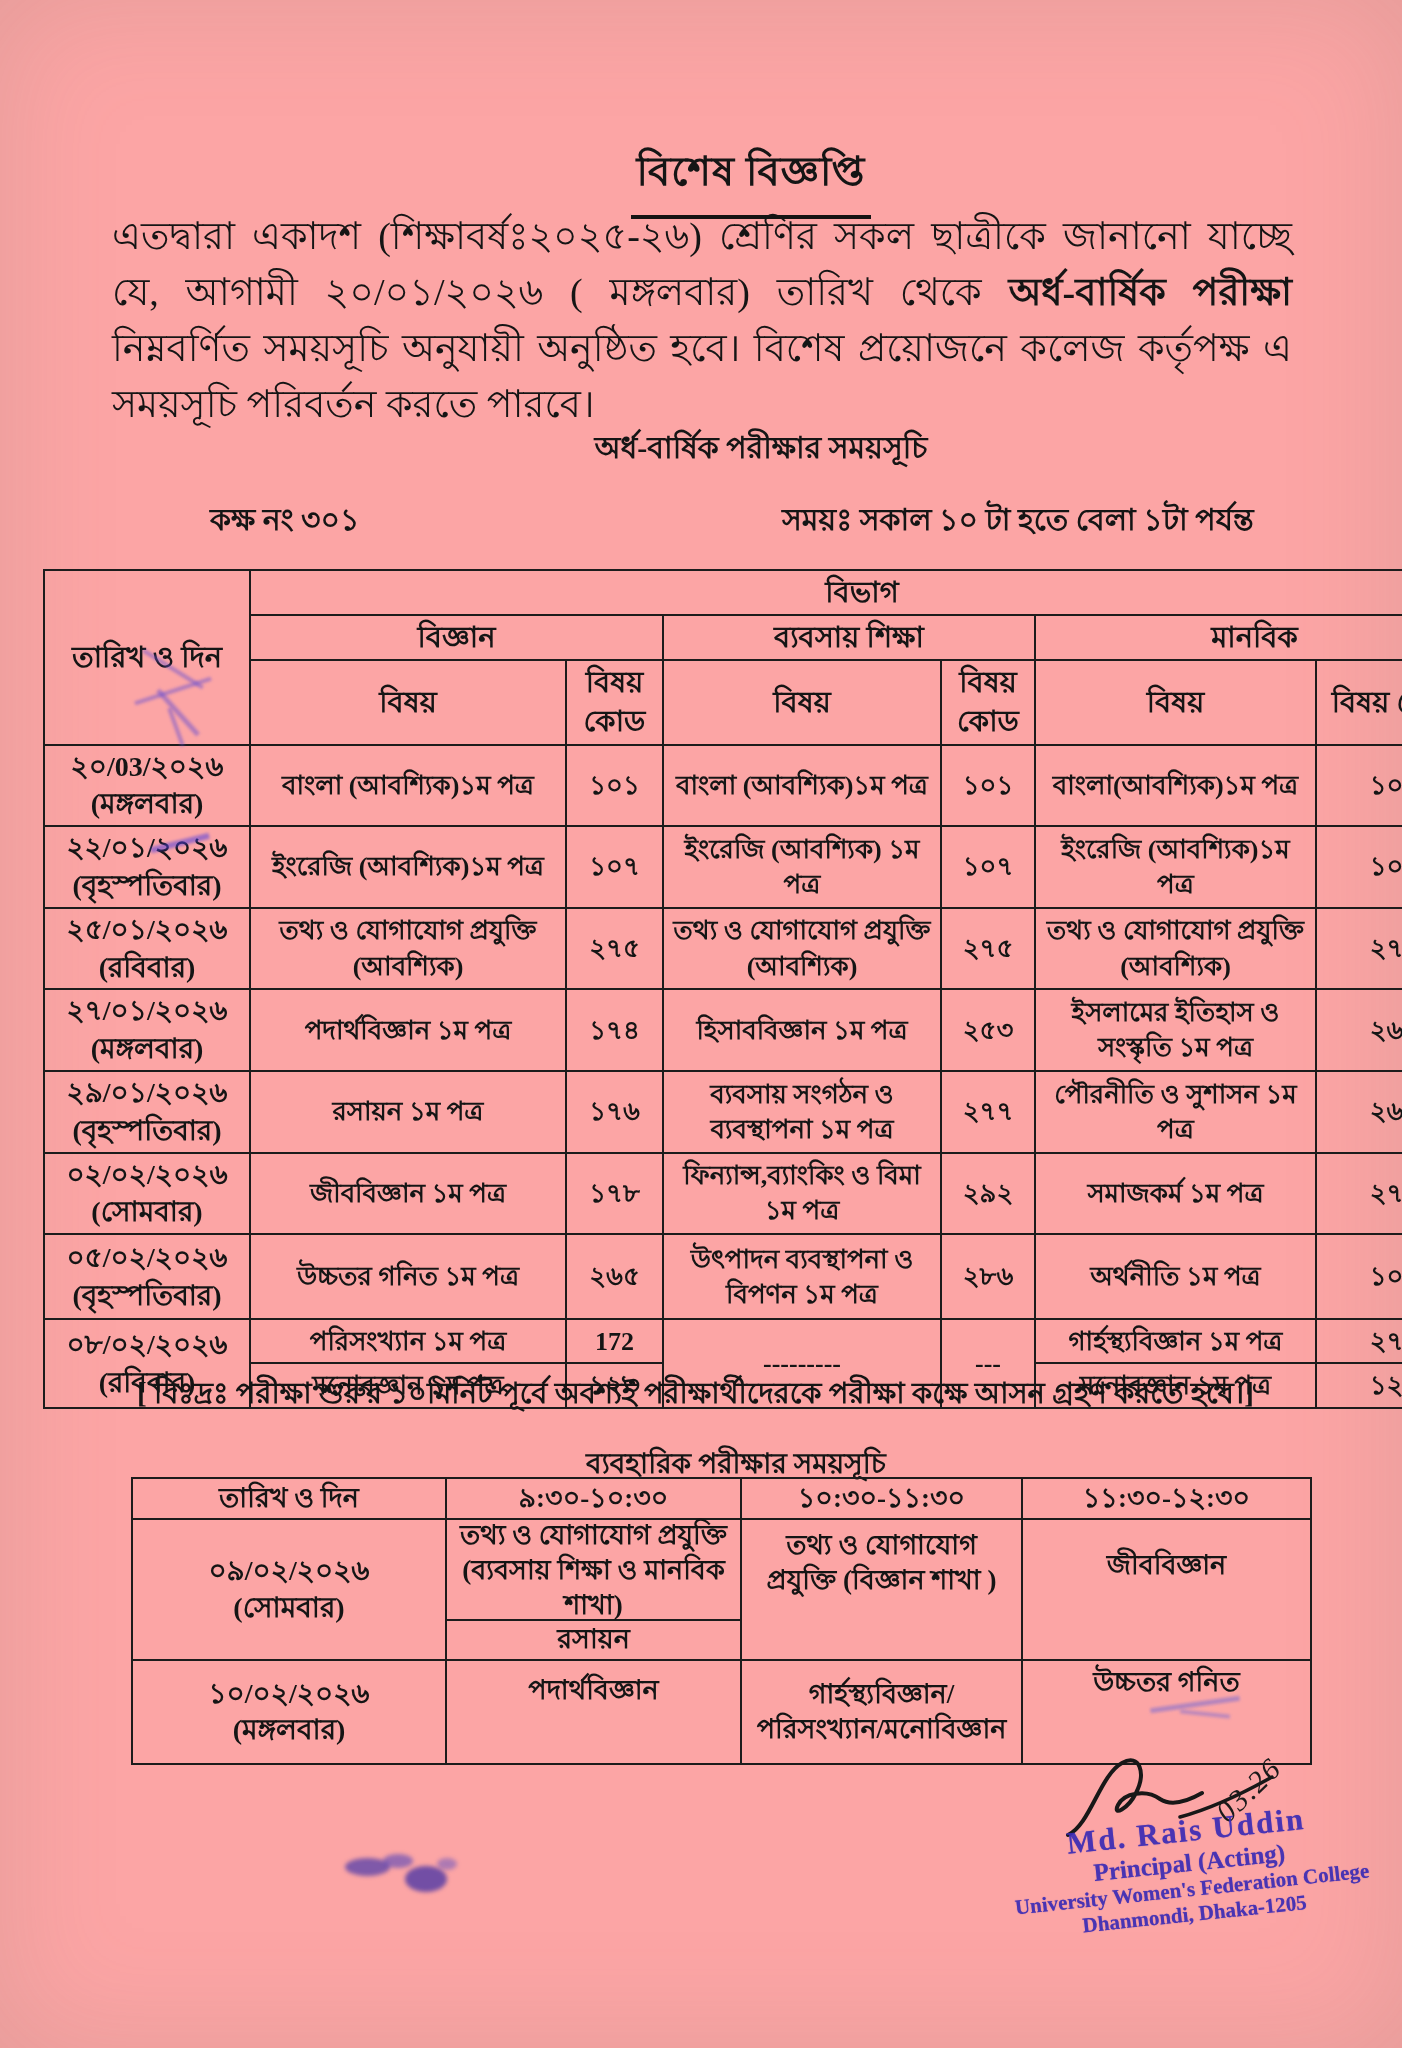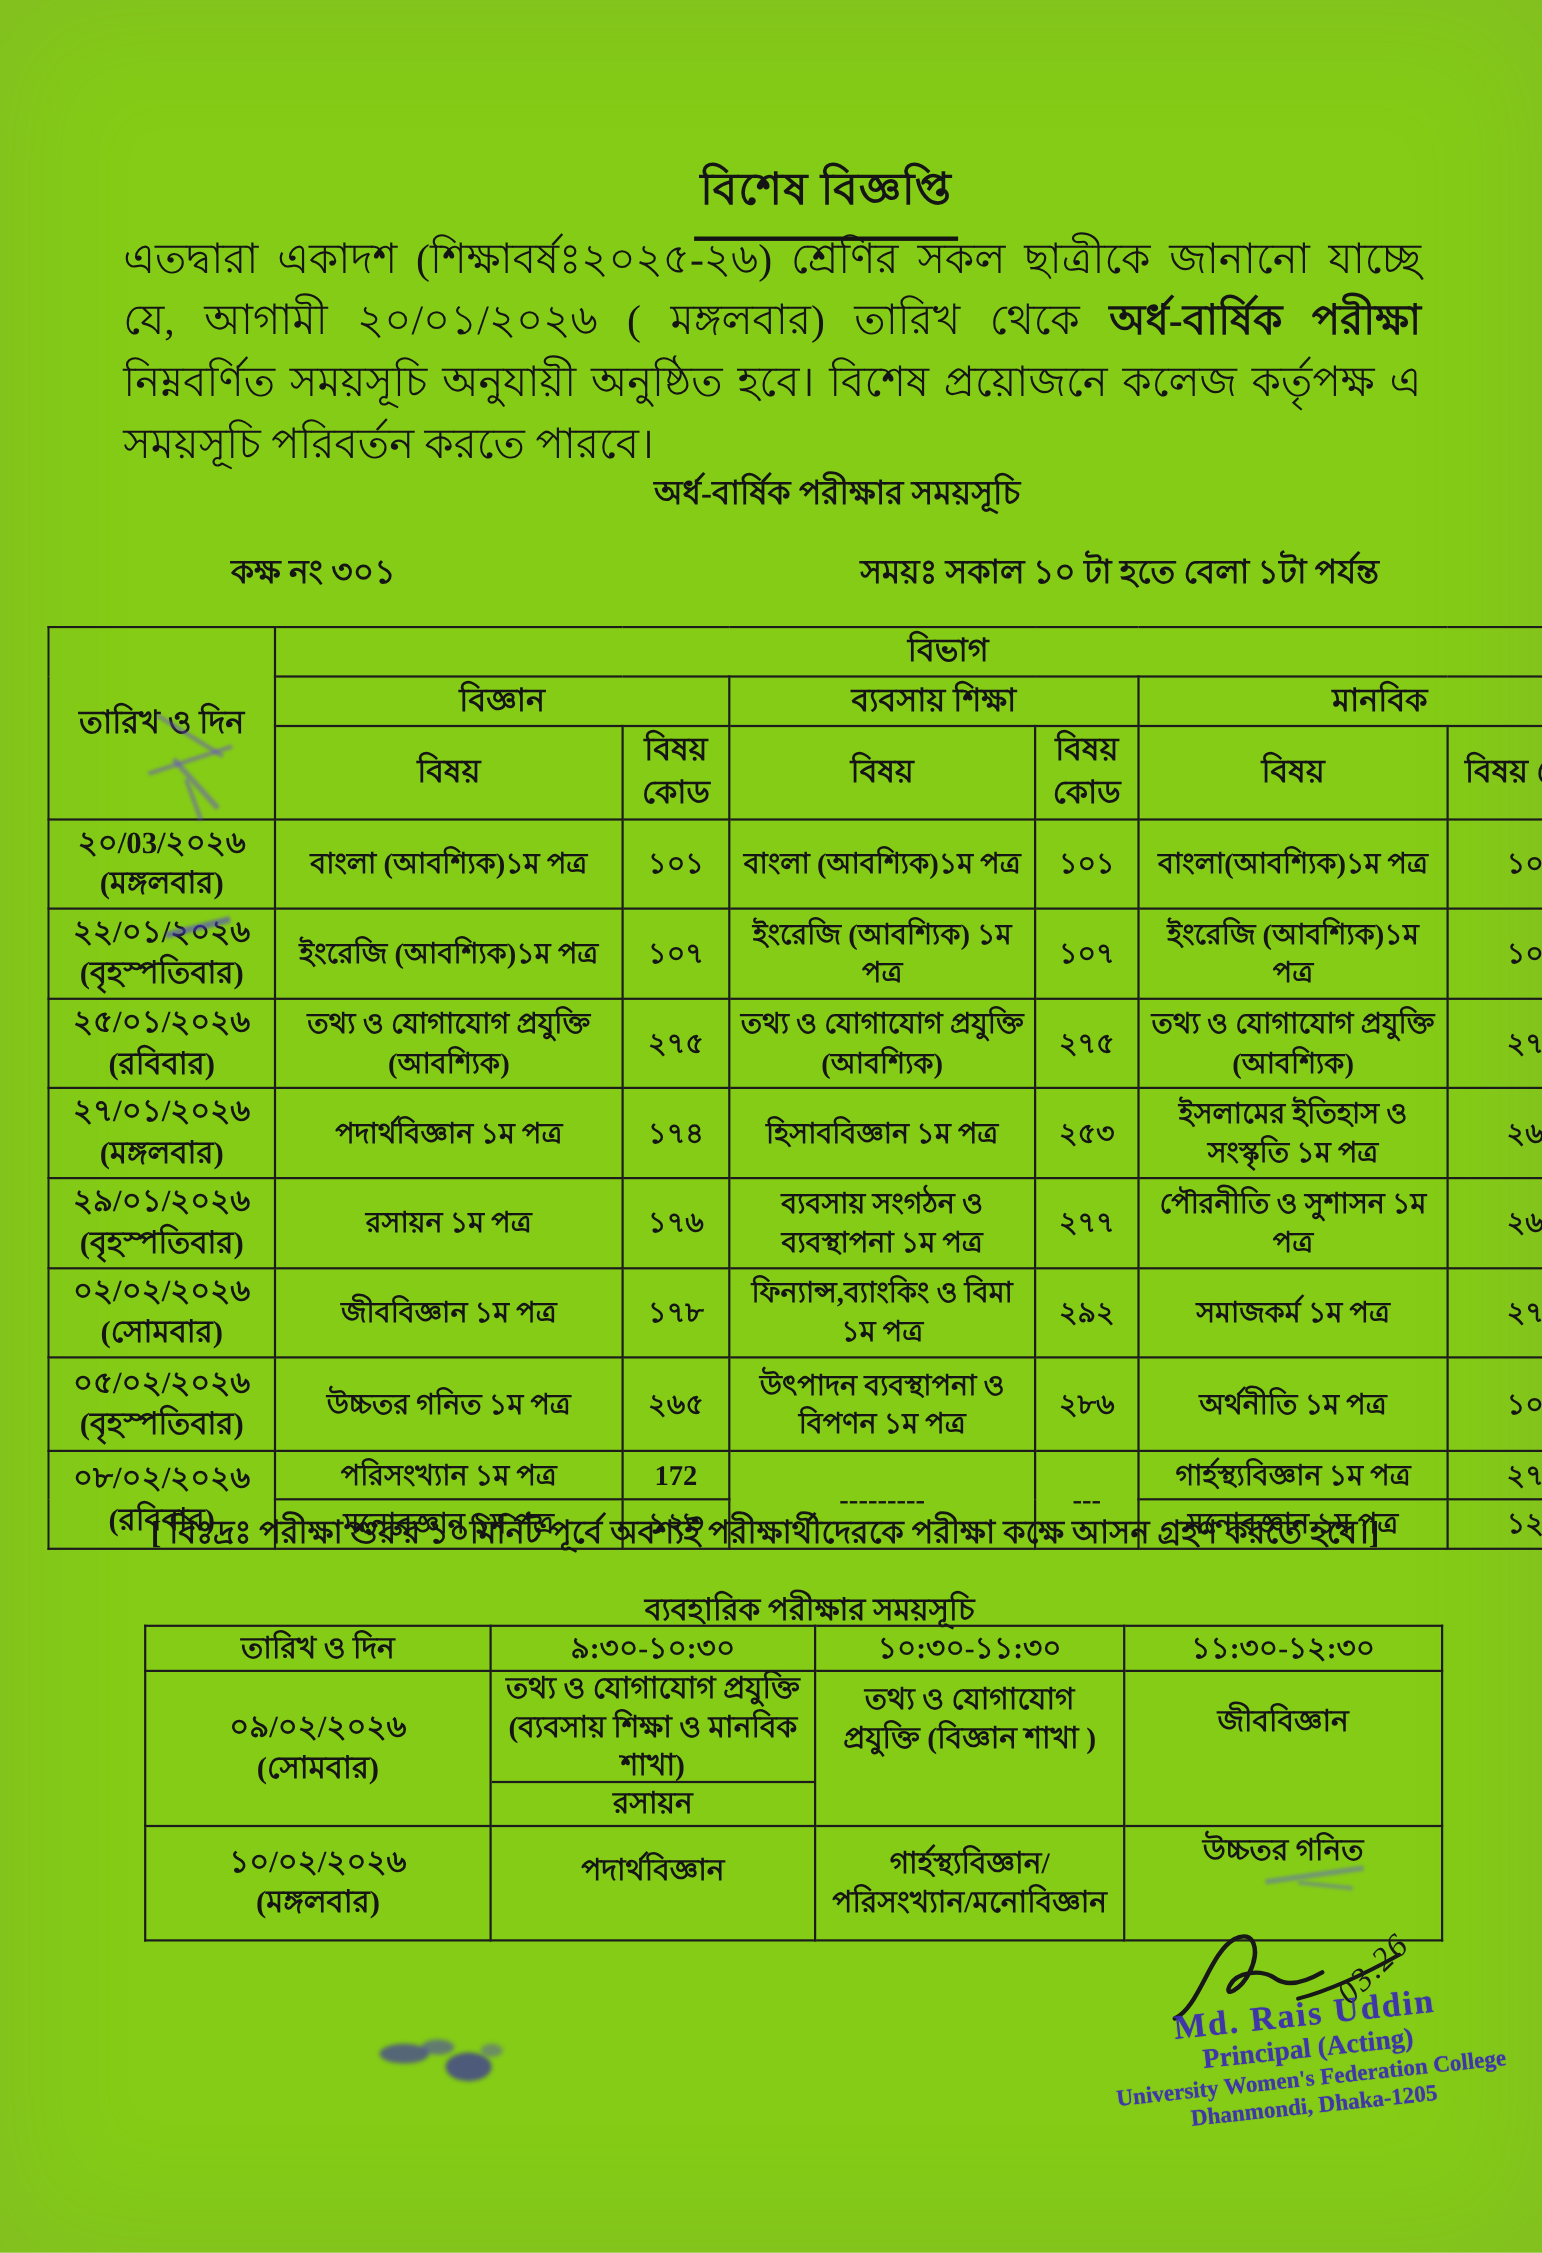--- a/index.html
+++ b/index.html
@@ -1,18 +1,18 @@
 <!DOCTYPE html>
 <html><head>
 <meta charset="utf-8">
 <style>
   html,body{margin:0;padding:0;background:#e8e8e6;}
   .page{
     position:relative;width:1402px;height:2048px;margin:0 auto;
-    background:#84cc16;
+    background:#fca5a5;
     font-family:"Liberation Serif", serif;
     color:#151515;overflow:hidden;
     box-shadow:inset 0 0 120px rgba(120,115,100,.18);
   }
   .title{
     position:absolute;top:140px;left:0;width:100%;text-align:center;
     transform:translateX(50px);
   }
   .title span{
     display:inline-block;font-size:40px;font-weight:bold;
@@ -272,21 +272,21 @@
           <div class="slot-sub">রসায়ন</div>
         </td>
         <td style="vertical-align:top;padding-top:8px;margin-left:10px;">তথ্য ও যোগাযোগ প্রযুক্তি (বিজ্ঞান শাখা )</td>
         <td style="vertical-align:top;padding-top:28px;">জীববিজ্ঞান</td>
       </tr>
       <tr class="prac-r2">
         <td class="date-cell">
               <span>১০/০২/২০২৬</span>
               <span>(মঙ্গলবার)</span>
             </td>
-        <td style="vertical-align:top;padding-top:22px;">পদার্থবিজ্ঞান</td>
+        <td style="vertical-align:top;padding-top:12px;">পদার্থবিজ্ঞান</td>
         <td>গার্হস্থ্যবিজ্ঞান/ পরিসংখ্যান/মনোবিজ্ঞান</td>
         <td style="vertical-align:top;padding-top:4px;">উচ্চতর গনিত</td>
       </tr>
     </tbody>
       </table>
   </div>
 
   <div class="smudge sm1" style="left:128px;top:655px;width:95px;height:90px;">
     <span class="stroke" style="left:10px;top:12px;width:70px;height:4px;transform:rotate(32deg);"></span>
     <span class="stroke" style="left:5px;top:34px;width:80px;height:4px;transform:rotate(-18deg);"></span>

